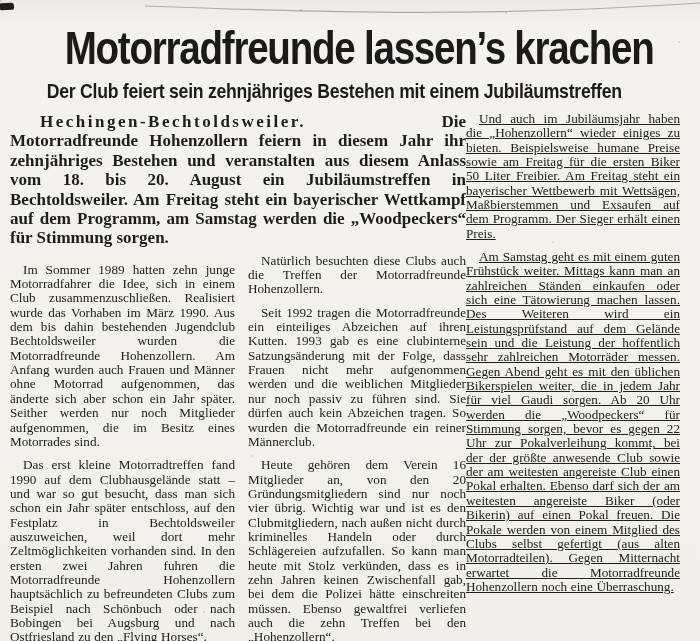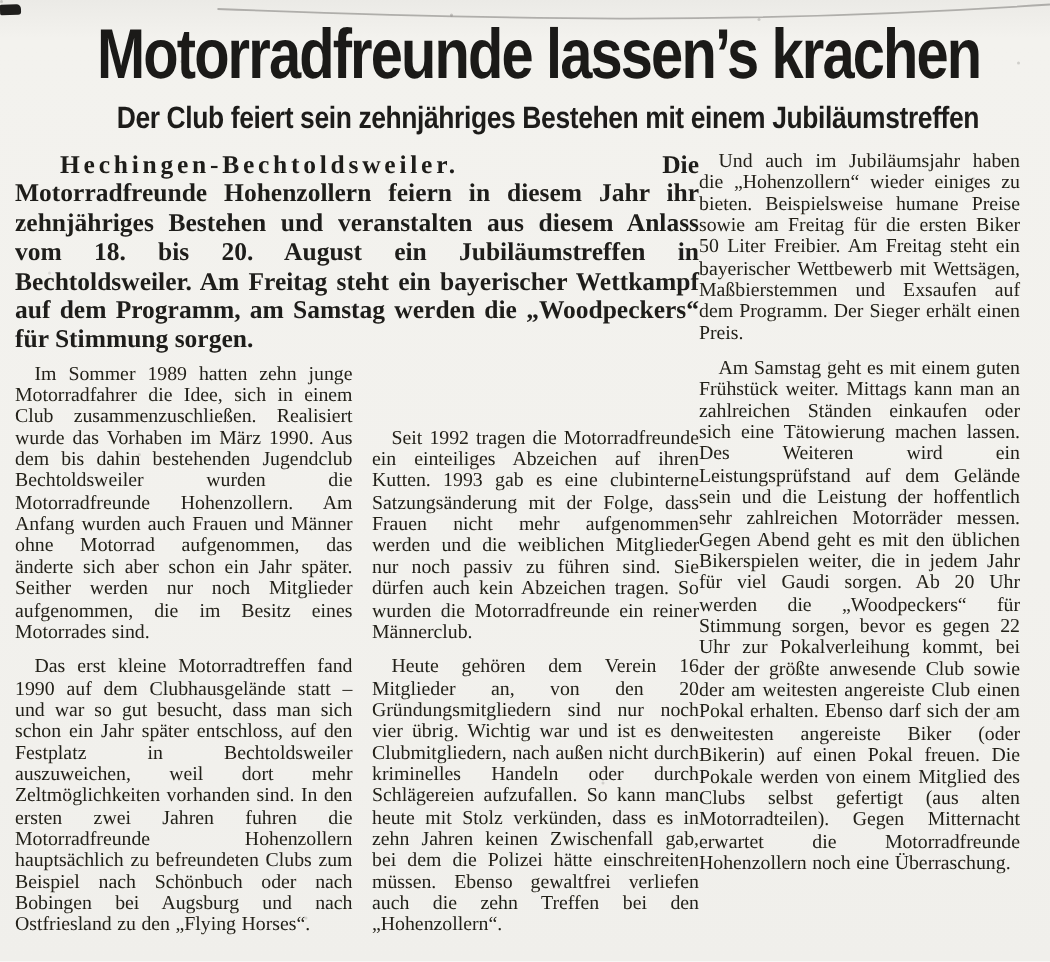--- a/index.html
+++ b/index.html
@@ -24,21 +24,21 @@
     background: rgba(70,68,64,.22);
     box-shadow: 120px 40px 0 rgba(70,68,64,.20), 300px 9px 0 rgba(70,68,64,.25),
       648px 118px 0 rgba(70,68,64,.18), 92px 302px 0 rgba(70,68,64,.16),
       401px 521px 0 rgba(70,68,64,.18), 662px 478px 0 rgba(70,68,64,.16),
       203px 611px 0 rgba(70,68,64,.18), 552px 241px 0 rgba(70,68,64,.14),
       32px 181px 0 rgba(70,68,64,.15), 678px 41px 0 rgba(70,68,64,.20),
       505px 12px 0 rgba(70,68,64,.22), 251px 455px 0 rgba(70,68,64,.14);
   }
 
   
-  .header { text-align: right; padding-top: 12px; }
+  .header { text-align: left; padding-top: 24px; }
   .headline {
     display: inline-block;
     font-family: "Liberation Sans", sans-serif;
     font-weight: bold;
     font-size: 47px;
     line-height: 1.04;
     letter-spacing: -1.5px;
     color: #1b1a18;
     transform: scaleX(0.82);
     white-space: nowrap;
@@ -70,21 +70,21 @@
     line-height: 19.4px;
     text-align: justify;
     text-indent: 30px;
     color: #1e1d1a;
   }
   .dateline { letter-spacing: 2.5px; }
   .two-cols { display: flex; gap: 13px; align-items: flex-end; }
   .col { text-align: justify; hyphens: auto; -webkit-hyphens: auto; }
   .col-1 { width: 225px; flex: none; }
   .col-2 { width: 218px; flex: none; }
-  .col-3 { width: 214px; flex: none; text-align: justify; hyphens: auto; -webkit-hyphens: auto; }
+  .col-3 { width: 214px; flex: none; text-align: justify; hyphens: auto; text-decoration: underline; -webkit-hyphens: auto; }
   .body-par {
     margin: 0 0 9px 0;
     font-size: 13.2px;
     line-height: 14.35px;
     text-indent: 13px;
     word-spacing: 0.4px;
     color: #232119;
   }
   .body-par:last-child { margin-bottom: 0; }
 </style>
@@ -109,20 +109,21 @@
 
   <div class="left-region">
     <p class="lead"><span class="dateline">Hechingen-Bechtoldsweiler.</span> <span>Die Motorradfreunde Hohenzollern feiern in diesem Jahr ihr zehnjähriges Bestehen und veranstalten aus diesem Anlass vom 18. bis 20. August ein Jubiläumstreffen in Bechtoldsweiler. Am Freitag steht ein bayerischer Wettkampf auf dem Programm, am Samstag werden die „Woodpeckers“ für Stimmung sorgen.</span></p>
 
     <div class="two-cols">
       <div class="col col-1">
         <p class="body-par">Im Sommer 1989 hatten zehn junge Motorradfahrer die Idee, sich in einem Club zusammenzuschließen. Realisiert wurde das Vorhaben im März 1990. Aus dem bis dahin bestehenden Jugendclub Bechtoldsweiler wurden die Motorradfreunde Hohenzollern. Am Anfang wurden auch Frauen und Männer ohne Motorrad aufgenommen, das änderte sich aber schon ein Jahr später. Seither werden nur noch Mitglieder aufgenommen, die im Besitz eines Motorrades sind.</p>
         <p class="body-par">Das erst kleine Motorradtreffen fand 1990 auf dem Clubhausgelände statt – und war so gut besucht, dass man sich schon ein Jahr später entschloss, auf den Festplatz in Bechtoldsweiler auszuweichen, weil dort mehr Zeltmöglichkeiten vorhanden sind. In den ersten zwei Jahren fuhren die Motorradfreunde Hohenzollern hauptsächlich zu befreundeten Clubs zum Beispiel nach Schönbuch oder nach Bobingen bei Augsburg und nach Ostfriesland zu den „Flying Horses“.</p>
       </div>
       <div class="col col-2">
+        <p class="body-par">Natürlich besuchten diese Clubs auch die Treffen der Motorradfreunde Hohenzollern.</p>
         <p class="body-par">Seit 1992 tragen die Motorradfreunde ein einteiliges Abzeichen auf ihren Kutten. 1993 gab es eine clubinterne Satzungsänderung mit der Folge, dass Frauen nicht mehr aufgenommen werden und die weiblichen Mitglieder nur noch passiv zu führen sind. Sie dürfen auch kein Abzeichen tragen. So wurden die Motorradfreunde ein reiner Männerclub.</p>
         <p class="body-par">Heute gehören dem Verein 16 Mitglieder an, von den 20 Gründungsmitgliedern sind nur noch vier übrig. Wichtig war und ist es den Clubmitgliedern, nach außen nicht durch kriminelles Handeln oder durch Schlägereien aufzufallen. So kann man heute mit Stolz verkünden, dass es in zehn Jahren keinen Zwischenfall gab, bei dem die Polizei hätte einschreiten müssen. Ebenso gewaltfrei verliefen auch die zehn Treffen bei den „Hohenzollern“.</p>
       </div>
     </div>
   </div>
 
   <div class="col-3">
     <p class="body-par">Und auch im Jubiläumsjahr haben die „Hohenzollern“ wieder einiges zu bieten. Beispielsweise humane Preise sowie am Freitag für die ersten Biker 50 Liter Freibier. Am Freitag steht ein bayerischer Wettbewerb mit Wettsägen, Maßbierstemmen und Exsaufen auf dem Programm. Der Sieger erhält einen Preis.</p>
     <p class="body-par">Am Samstag geht es mit einem guten Frühstück weiter. Mittags kann man an zahlreichen Ständen einkaufen oder sich eine Tätowierung machen lassen. Des Weiteren wird ein Leistungsprüfstand auf dem Gelände sein und die Leistung der hoffentlich sehr zahlreichen Motorräder messen. Gegen Abend geht es mit den üblichen Bikerspielen weiter, die in jedem Jahr für viel Gaudi sorgen. Ab 20 Uhr werden die „Woodpeckers“ für Stimmung sorgen, bevor es gegen 22 Uhr zur Pokalverleihung kommt, bei der der größte anwesende Club sowie der am weitesten angereiste Club einen Pokal erhalten. Ebenso darf sich der am weitesten angereiste Biker (oder Bikerin) auf einen Pokal freuen. Die Pokale werden von einem Mitglied des Clubs selbst gefertigt (aus alten Motorradteilen). Gegen Mitternacht erwartet die Motorradfreunde Hohenzollern noch eine Überraschung.</p>
   </div>

